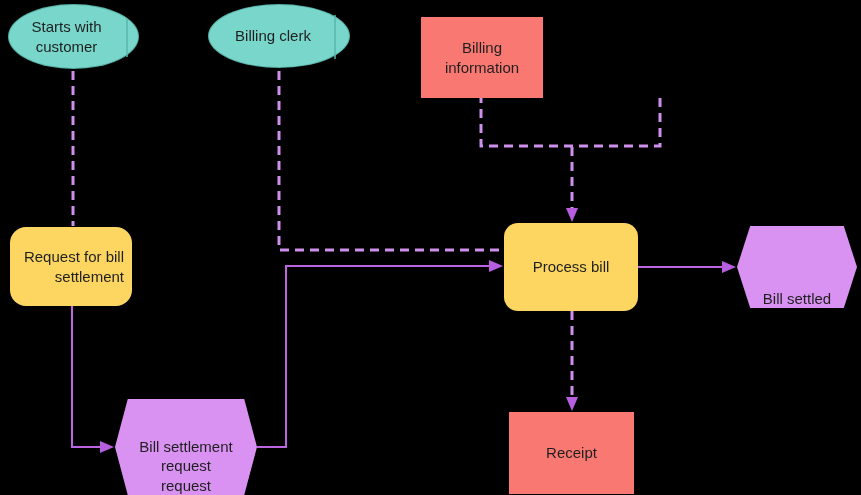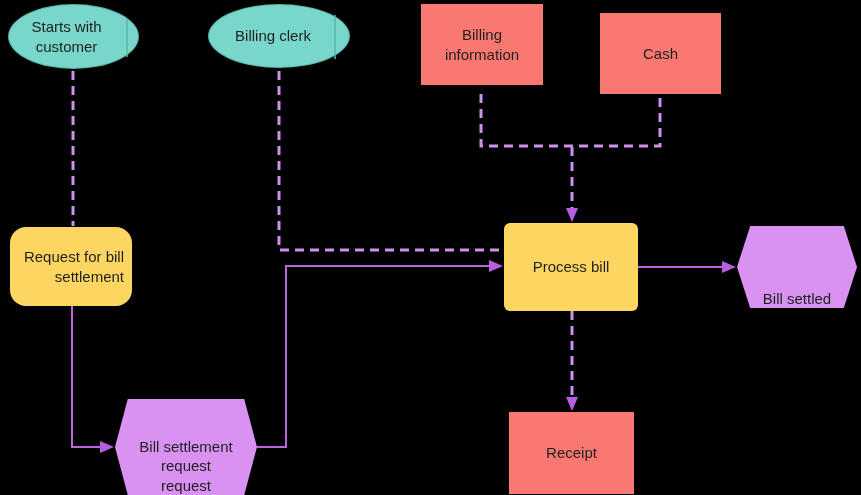--- a/index.html
+++ b/index.html
@@ -51,25 +51,25 @@
   .label{position:relative;display:block;}
 
   #n-swc{left:8px;top:4px;width:131px;height:65px;}
   #n-swc .label{margin-right:14px;}
   #n-swc .inner-line{left:117px;top:14px;height:38px;}
 
   #n-gc{left:208px;top:4px;width:142px;height:64px;}
   #n-gc .label{margin-right:12px;}
   #n-gc .inner-line{left:125px;top:10px;height:44px;}
 
-  #n-bi{left:421px;top:4px;width:122px;height:81px;padding:0 23px;box-sizing:border-box;}
+  #n-bi{left:421px;top:17px;width:122px;height:81px;padding:0 23px;box-sizing:border-box;}
   #n-cash{left:600px;top:13px;width:121px;height:81px;}
 
   #n-req{left:10px;top:227px;width:122px;height:79px;border-radius:16px;padding:0 8px;box-sizing:border-box;text-align:right;}
-  #n-proc{left:504px;top:223px;width:134px;height:88px;border-radius:6px;}
+  #n-proc{left:504px;top:223px;width:134px;height:88px;border-radius:14px;}
 
   #n-bs{left:737px;top:226px;width:120px;height:82px;
         clip-path:polygon(0% 50%,11% 0%,89% 0%,100% 50%,89% 100%,11% 100%);}
   #n-bsrr{left:115px;top:399px;width:142px;height:96px;
         clip-path:polygon(0% 50%,9% 0%,91% 0%,100% 50%,91% 100%,9% 100%);}
   #n-bsrr .label{width:100px;}
 
   #n-rec{left:509px;top:412px;width:125px;height:82px;}
 </style>
 </head>
@@ -101,23 +101,20 @@
 
   <div class="node ellipse" id="n-gc">
     <span class="inner-line"></span>
     <span class="label">Billing clerk</span>
   </div>
 
   <div class="node rect" id="n-bi">
     <span class="label">Billing information</span>
   </div>
 
-  <div class="node rect" id="n-cash">
-    <span class="label">Cash</span>
-  </div>
 
   <div class="node rounded" id="n-req">
     <span class="label">Request for bill settlement</span>
   </div>
 
   <div class="node rounded" id="n-proc">
     <span class="label">Process bill</span>
   </div>
 
   <div class="node hexagon" id="n-bs">

